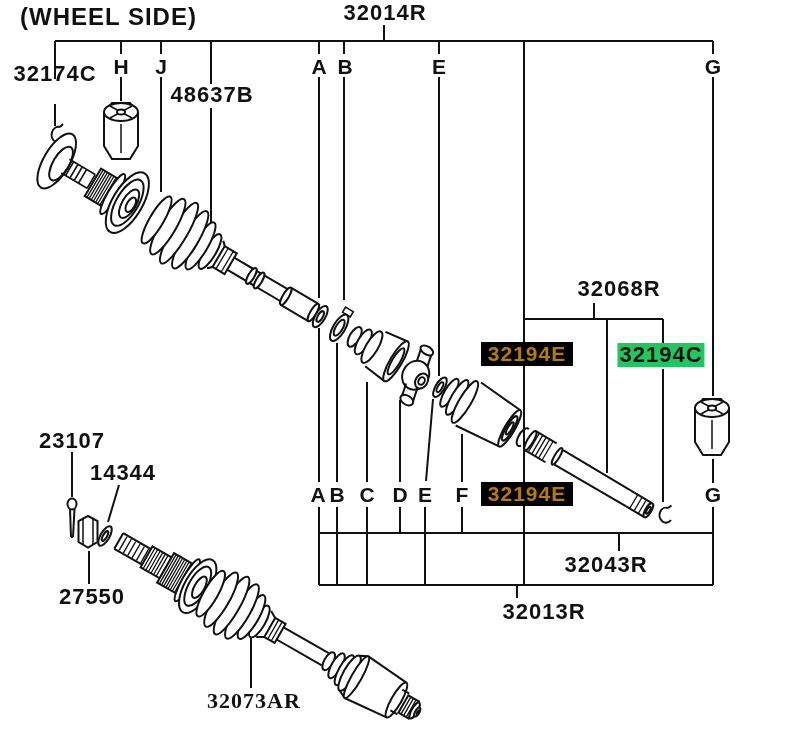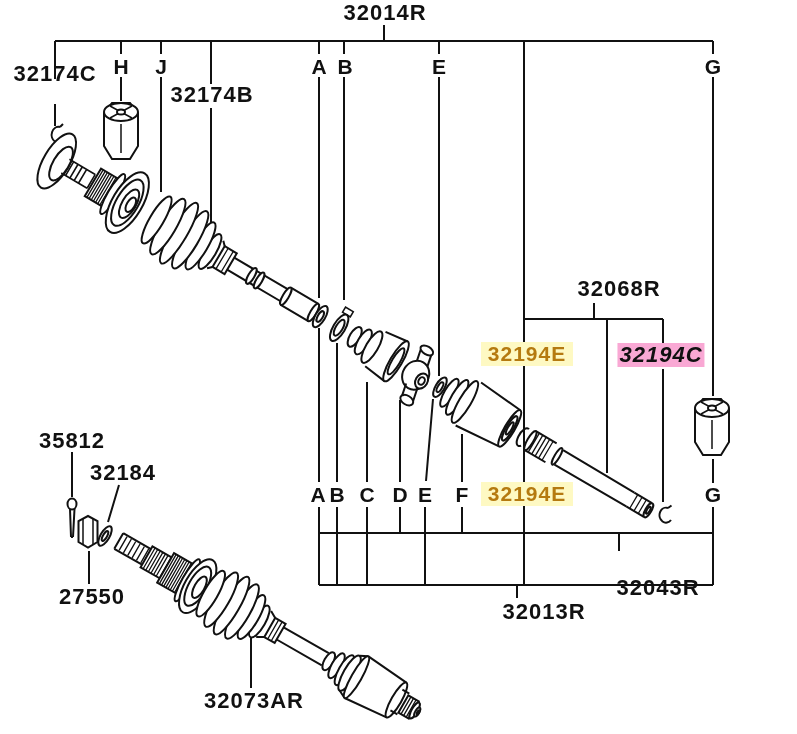--- a/index.html
+++ b/index.html
@@ -5,24 +5,24 @@
   html,body{margin:0;padding:0;background:#fff;}
   #stage{position:relative;width:797px;height:734px;background:#ffffff;overflow:hidden;
          font-family:"Liberation Sans", sans-serif;color:#111;}
   #art{position:absolute;left:0;top:0;}
   .lbl{position:absolute;font-weight:700;font-size:22px;letter-spacing:1px;
        line-height:24px;color:#111;white-space:nowrap;}
   .ctr{transform:translateX(-50%);text-align:center;}
   .side{font-size:24px;letter-spacing:1px;}
   .callout{position:absolute;font-weight:700;font-size:21px;line-height:20px;
            color:#111;transform:translateX(-50%);white-space:nowrap;}
-  .hl{position:absolute;width:92px;height:24px;background:#fef9c3;color:#B57A10;
+  .hl{position:absolute;width:92px;height:24px;background:#000000;color:#B57A10;
       font-weight:700;font-size:21px;line-height:24px;text-align:center;
       letter-spacing:1px;cursor:pointer;}
-  .whitebg{background:#f9a8d4;padding:0 2px;font-style:italic;}
+  .whitebg{background:#22c55e;padding:0 2px;}
 </style>
 </head>
 <body>
 
 <div id="stage">
 
   <svg id="art" width="797" height="734" viewBox="0 0 797 734" fill="none" stroke="#111" stroke-width="2">
 
     <g>
       <path d="M55 41 H713
@@ -213,24 +213,25 @@
         <path d="M322 -12 H330 M322 12 H330"></path>
         <rect x="330" y="-10" width="12" height="20" fill="#fff"></rect>
         <path stroke-width="1.3" d="M333 -10 V10 M336 -10 V10 M339 -10 V10"></path>
         <ellipse cx="343" cy="0" rx="3" ry="9" fill="#fff"></ellipse>
         <ellipse cx="346" cy="0" rx="2" ry="5" fill="#fff"></ellipse>
         <ellipse cx="347" cy="0" rx="1" ry="2.5"></ellipse>
       </g>
     </g>
   </svg>
 
+  <div class="lbl side" style="left:20px;top:5px;">(WHEEL SIDE)</div>
   <div class="lbl ctr" style="left:385px;top:1px;">32014R</div>
 
   <div class="lbl ctr" style="left:55px;top:62px;">32174C</div>
-  <div class="lbl ctr" style="left:212px;top:83px;">32174B</div>
+  <div class="lbl ctr" style="left:212px;top:83px;">48637B</div>
 
   <div class="callout" style="left:121px;top:57px;">H</div>
   <div class="callout" style="left:161px;top:57px;">J</div>
   <div class="callout" style="left:319px;top:57px;">A</div>
   <div class="callout" style="left:345px;top:57px;">B</div>
   <div class="callout" style="left:439px;top:57px;">E</div>
   <div class="callout" style="left:713px;top:57px;">G</div>
 
   <div class="lbl ctr" style="left:595px;top:277px;margin-left:24px;">32068R</div>
 
@@ -239,21 +240,21 @@
   <div class="hl" style="left:481px;top:482px;">32194E</div>
 
   <div class="callout" style="left:318px;top:485px;">A</div>
   <div class="callout" style="left:337px;top:485px;">B</div>
   <div class="callout" style="left:367px;top:485px;">C</div>
   <div class="callout" style="left:400px;top:485px;">D</div>
   <div class="callout" style="left:425px;top:485px;">E</div>
   <div class="callout" style="left:462px;top:485px;">F</div>
   <div class="callout" style="left:713px;top:485px;">G</div>
 
-  <div class="lbl ctr" style="left:658px;top:553px;margin-top:23px;">32043R</div>
+  <div class="lbl ctr" style="left:606px;top:553px;">32043R</div>
   <div class="lbl ctr" style="left:544px;top:600px;">32013R</div>
 
-  <div class="lbl ctr" style="left:72px;top:429px;">35812</div>
-  <div class="lbl ctr" style="left:123px;top:461px;">32184</div>
+  <div class="lbl ctr" style="left:72px;top:429px;">23107</div>
+  <div class="lbl ctr" style="left:123px;top:461px;">14344</div>
   <div class="lbl ctr" style="left:92px;top:585px;">27550</div>
-  <div class="lbl ctr" style="left:254px;top:689px;">32073AR</div>
+  <div class="lbl ctr" style="left:254px;top:689px;font-family:Liberation Serif, serif;">32073AR</div>
 
 </div>
 
 </body></html>

